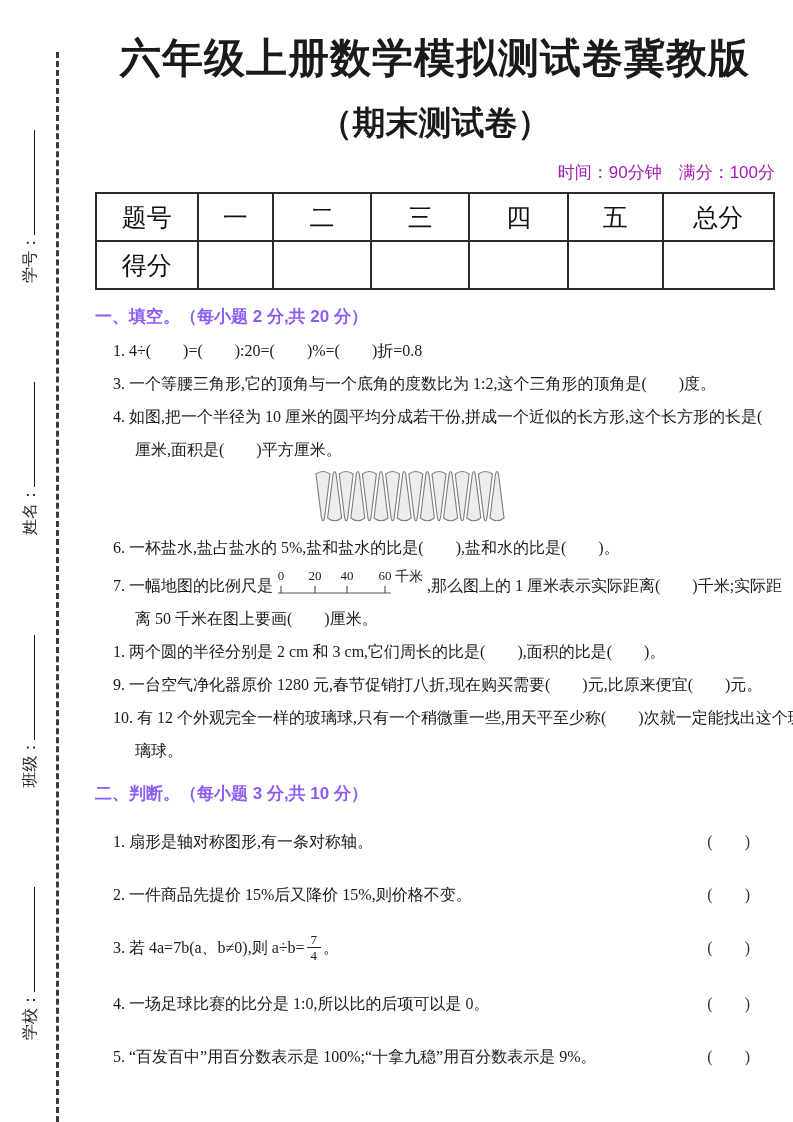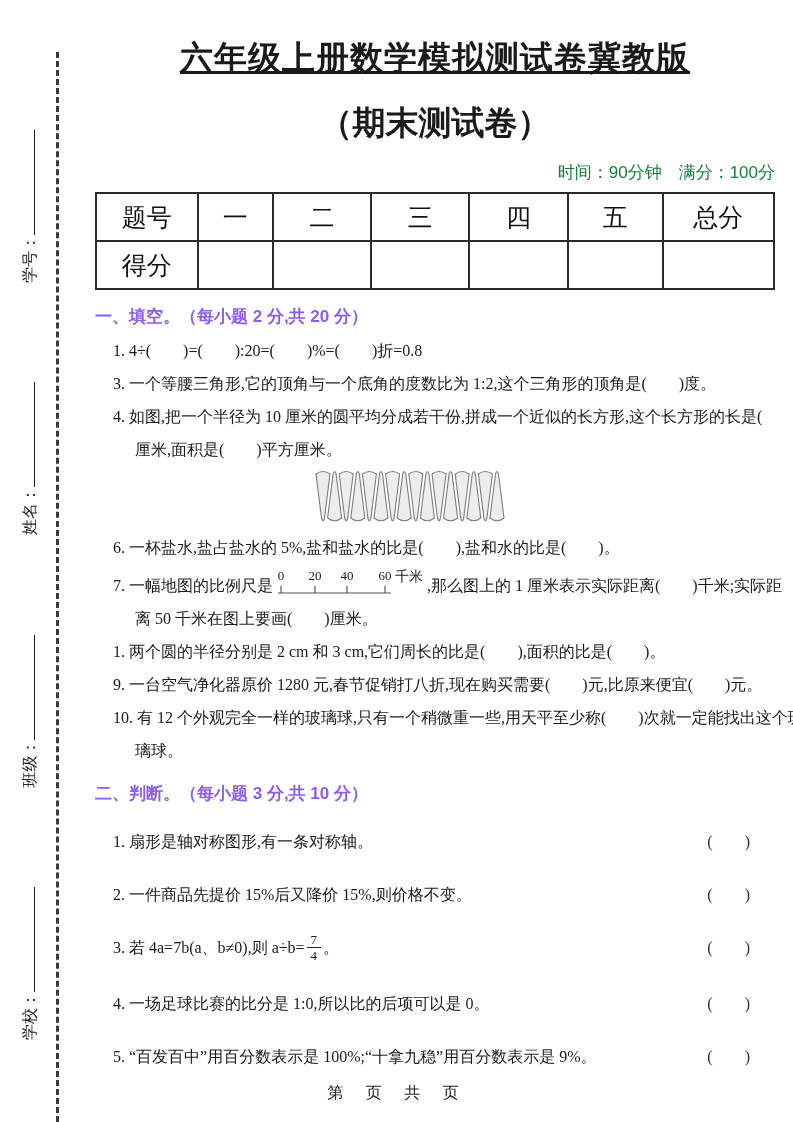--- a/index.html
+++ b/index.html
@@ -24,30 +24,30 @@
   .side-field{margin-right:95px;}
   .side-blank{
     display:inline-block;width:105px;height:14px;
     border-bottom:1.6px solid #1a1a1a;vertical-align:baseline;
   }
 
   
   .content{position:absolute;left:95px;top:30px;width:680px;}
 
   .title{
-    margin:0;text-align:center;font-size:33px;line-height:56px;font-weight:bold;
-    font-family:"Liberation Sans","DejaVu Sans",sans-serif;letter-spacing:1px;text-decoration:underline;
+    margin:0;text-align:center;font-size:41px;line-height:56px;font-weight:bold;
+    font-family:"Liberation Sans","DejaVu Sans",sans-serif;letter-spacing:1px;
   }
   .subtitle{
     margin:14px 0 0 0;text-align:center;font-size:33px;line-height:46px;font-weight:bold;
     font-family:"Liberation Sans","DejaVu Sans",sans-serif;
   }
   .meta{
     margin-top:16px;text-align:right;font-size:17px;line-height:22px;
-    font-family:"Liberation Sans","DejaVu Sans",sans-serif;color:#15803d;
+    font-family:"Liberation Sans","DejaVu Sans",sans-serif;color:#a21caf;
   }
 
   table.score{
     width:100%;margin-top:8px;border-collapse:collapse;table-layout:fixed;
   }
   table.score td{
     border:2px solid #2b2b2b;height:44px;text-align:center;vertical-align:middle;
     font-size:25px;color:#111;
   }
   td.c0{width:15%;} td.c1{width:11%;} td.c2{width:14.5%;} td.c3{width:14.5%;}
@@ -197,15 +197,14 @@
         <span class="j-bracket">(　　)</span>
       </div>
       <div class="j-row">
         <span class="q-line">5. “百发百中”用百分数表示是 100%;“十拿九稳”用百分数表示是 9%。</span>
         <span class="j-bracket">(　　)</span>
       </div>
     </div>
 
   </div>
 
-  <div class="footer">第 页 共 页</div>
 
 </div>
 
 </body></html>

